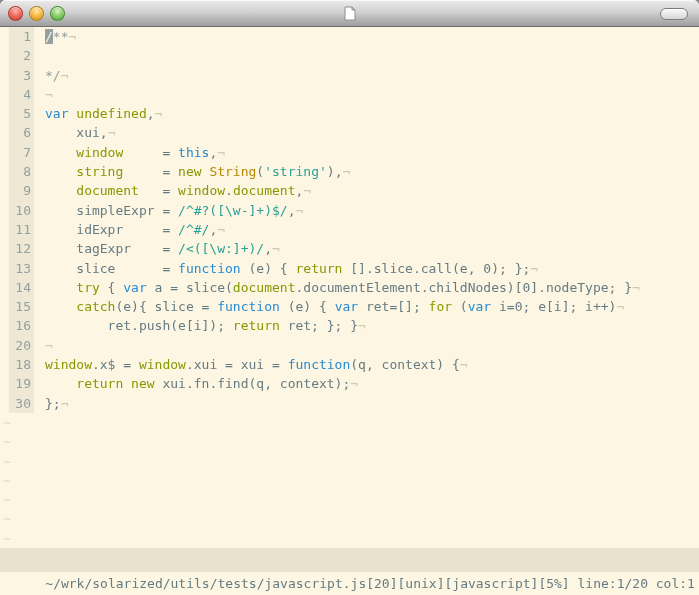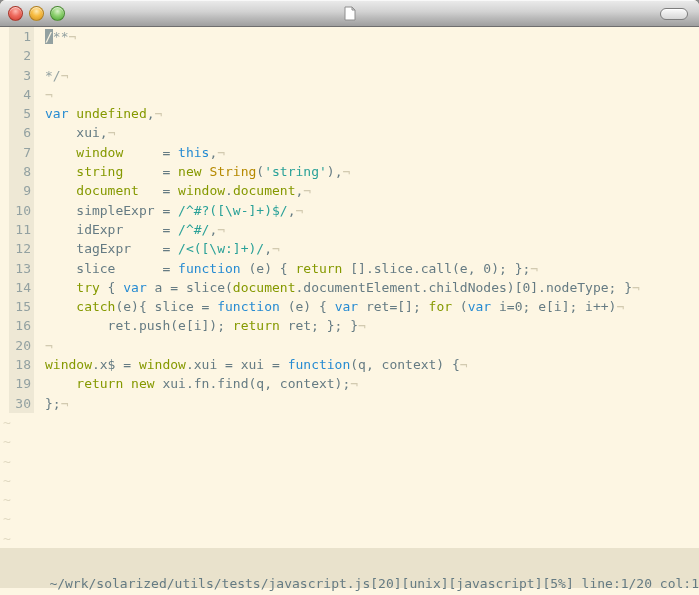--- a/index.html
+++ b/index.html
@@ -46,23 +46,23 @@
   }
   .row{display:flex;height:19.3px;white-space:pre;}
   .gutter-space{flex:0 0 9px;}
   .gutter{
     flex:0 0 25px;text-align:right;padding-right:3px;box-sizing:border-box;
   }
   .codetext{padding-left:11px;white-space:pre;}
   .tilde-row{height:19.3px;padding-left:3px;white-space:pre;}
   
   .statusbar{
-    flex:0 0 auto;height:40px;line-height:24px;
+    flex:0 0 auto;height:24px;line-height:24px;
     font-family:"DejaVu Sans Mono","Liberation Mono",monospace;
-    font-size:13px;padding-left:3px;white-space:pre;text-align:right;
+    font-size:13px;padding-left:14px;white-space:pre;
   }
   .bottom-filler{flex:1 1 auto;}
 </style>
 </head>
 <body>
 
 <div class="window" style="background: rgb(253, 246, 227);">
 
   <div class="titlebar">
     <div class="lights">

